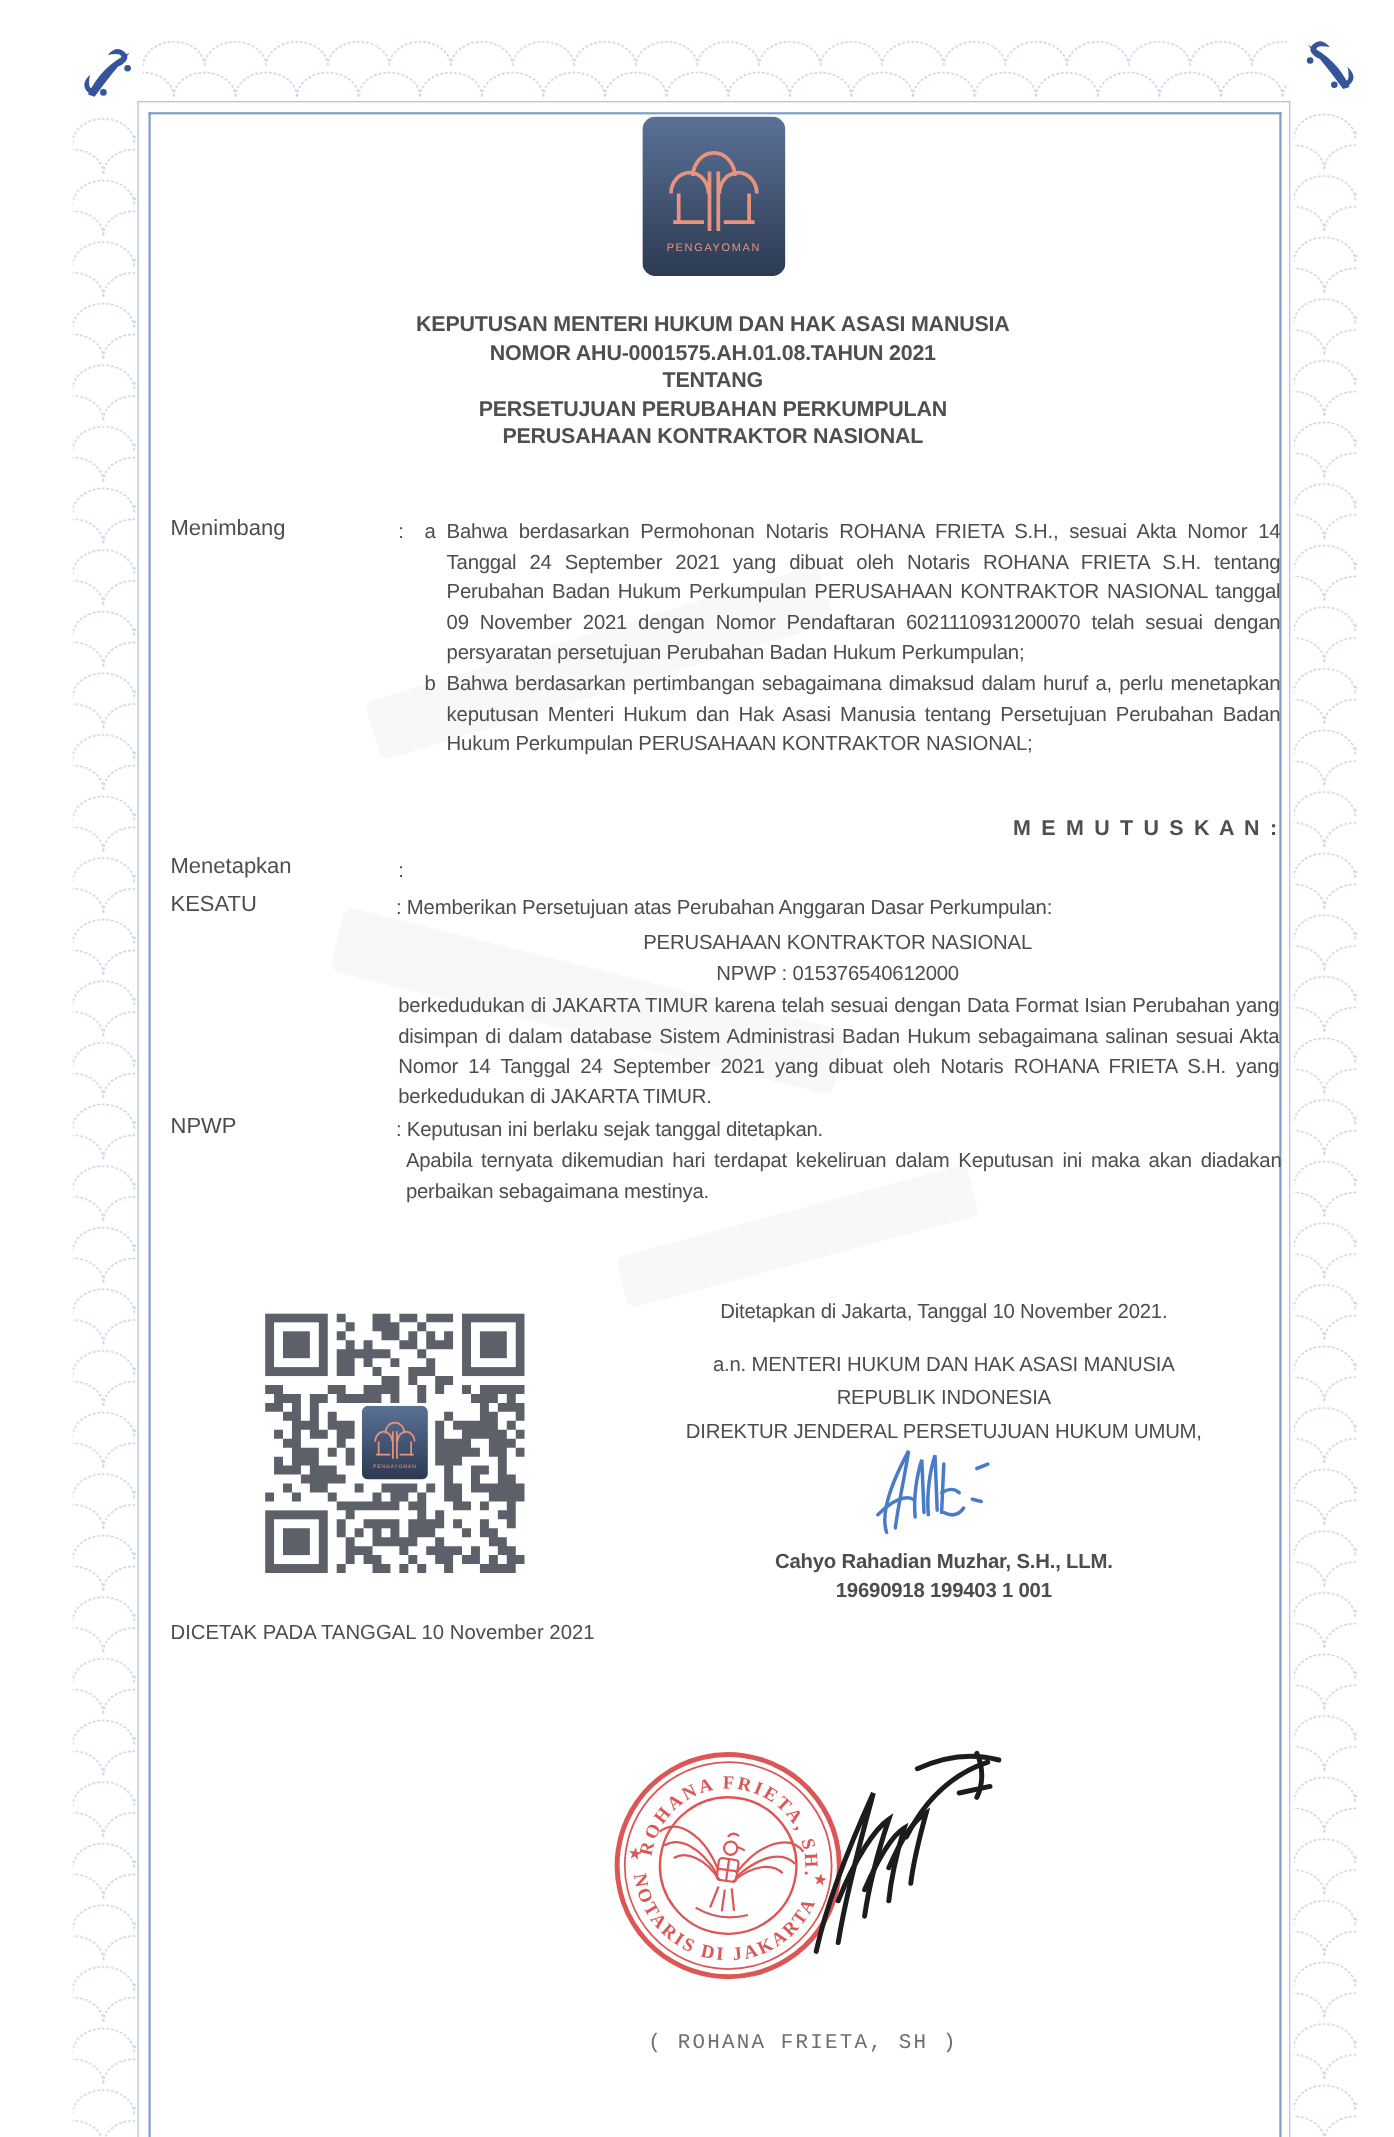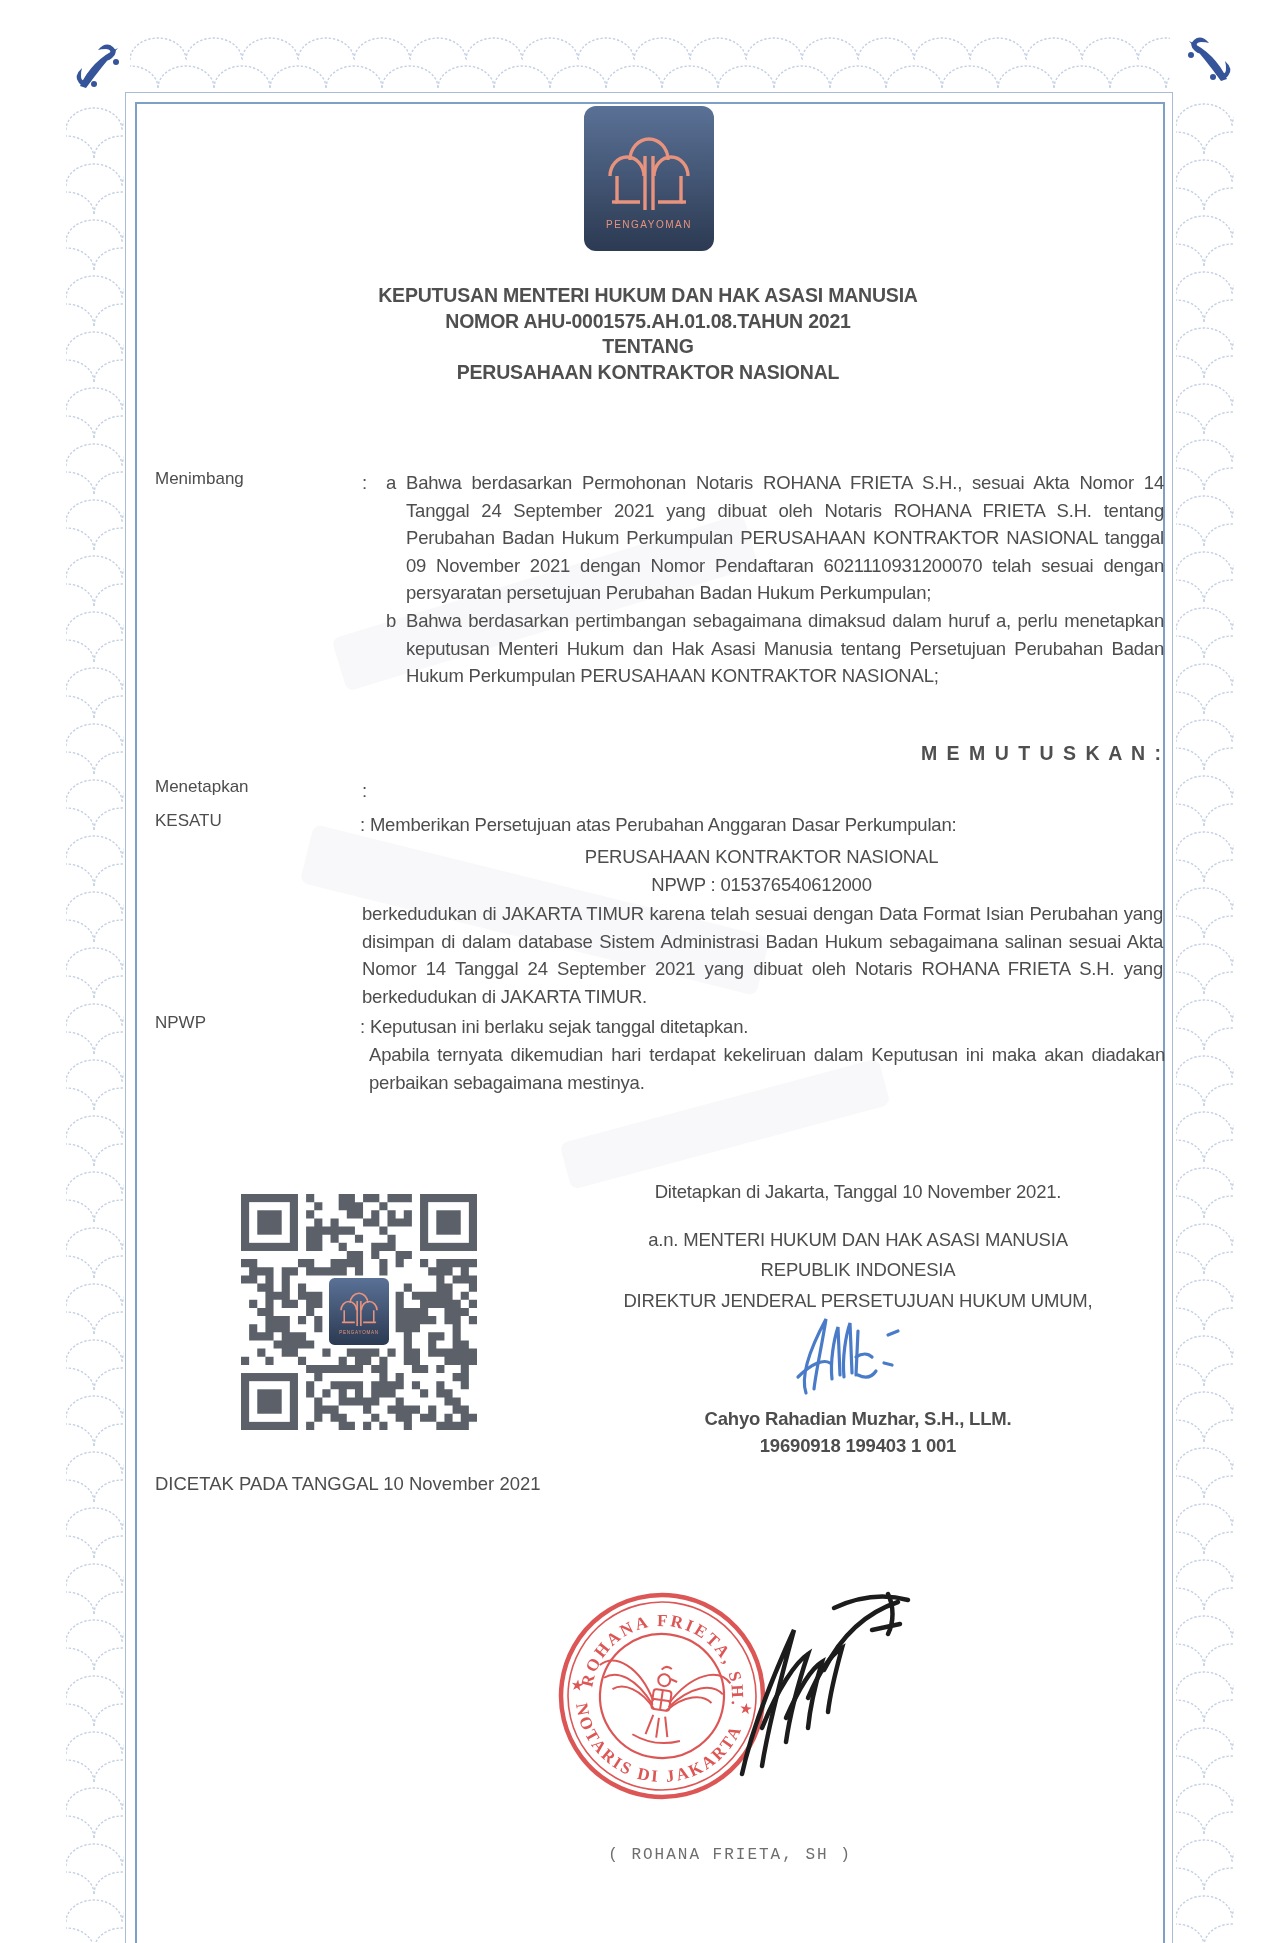--- a/index.html
+++ b/index.html
@@ -26,29 +26,29 @@
   .body-txt{font-size:18.5px;line-height:27.5px;letter-spacing:-0.2px;color:#4d4d4d;}
   .just{text-align:justify;}
   .title-block{
     left:125px;top:283px;width:1046px;text-align:center;
     font-weight:bold;font-size:19.5px;line-height:25.5px;color:#4f4f4f;letter-spacing:-0.2px;
   }
   .decide-heading{
     left:155px;top:742px;width:1008px;text-align:right;
     font-weight:bold;font-size:19.5px;color:#4f4f4f;letter-spacing:2px;
   }
-  .label{font-size:17px;color:#4d4d4d;}
+  .label{font-size:20px;color:#4d4d4d;}
   .caps-center{left:360px;width:803px;text-align:center;}
   .right-block{left:552px;width:612px;text-align:center;}
   .bold{font-weight:bold;}
   .printed{left:155px;top:1473px;font-size:18.5px;}
   .typed-name{
     left:560px;top:1846px;width:340px;text-align:center;
     font-family:"Liberation Mono","DejaVu Sans Mono",monospace;
-    font-size:16px;letter-spacing:2px;color:#6e6e6e;
+    font-size:19px;letter-spacing:2px;color:#6e6e6e;
   }
   
   .qr-wrap{left:241px;top:1194px;width:236px;height:236px;background:#fff;}
   .qr-logo{position:absolute;left:88px;top:84px;width:60px;height:67px;}
   
   .stamp-wrap{left:552px;top:1586px;width:220px;height:220px;transform:rotate(8deg);}
   .sig-black{left:716px;top:1578px;width:210px;height:210px;}
   .sig-blue{left:792px;top:1305px;width:130px;height:105px;}
 </style>
 </head>
@@ -124,20 +124,21 @@
   <div class="watermark" style="left:560px;top:1100px;width:330px;height:48px;transform:rotate(-15deg)"></div>
 
   <svg class="abs" style="left:584px;top:106px;width:130px;height:145px" viewBox="0 0 130 145">
     <use href="#kemenkum-logo"></use>
   </svg>
 
   <div class="abs title-block">
     <div>KEPUTUSAN MENTERI HUKUM DAN HAK ASASI MANUSIA</div>
     <div>NOMOR AHU-0001575.AH.01.08.TAHUN 2021</div>
     <div>TENTANG</div>
+    <div>PERSETUJUAN PERUBAHAN PERKUMPULAN</div>
     <div>PERUSAHAAN KONTRAKTOR NASIONAL</div>
   </div>
 
   <div class="abs label" style="left:155px;top:469px">Menimbang</div>
   <div class="abs body-txt" style="left:362px;top:469px">:</div>
   <div class="abs body-txt" style="left:386px;top:469px">a</div>
   <div class="abs body-txt just" style="left:406px;top:469px;width:758px">Bahwa berdasarkan Permohonan Notaris ROHANA FRIETA S.H., sesuai Akta Nomor 14 Tanggal 24 September 2021 yang dibuat oleh Notaris ROHANA FRIETA S.H. tentang Perubahan Badan Hukum Perkumpulan PERUSAHAAN KONTRAKTOR NASIONAL tanggal 09 November 2021 dengan Nomor Pendaftaran 6021110931200070 telah sesuai dengan persyaratan persetujuan Perubahan Badan Hukum Perkumpulan;</div>
   <div class="abs body-txt" style="left:386px;top:607px">b</div>
   <div class="abs body-txt just" style="left:406px;top:607px;width:758px">Bahwa berdasarkan pertimbangan sebagaimana dimaksud dalam huruf a, perlu menetapkan keputusan Menteri Hukum dan Hak Asasi Manusia tentang Persetujuan Perubahan Badan Hukum Perkumpulan PERUSAHAAN KONTRAKTOR NASIONAL;</div>
 

